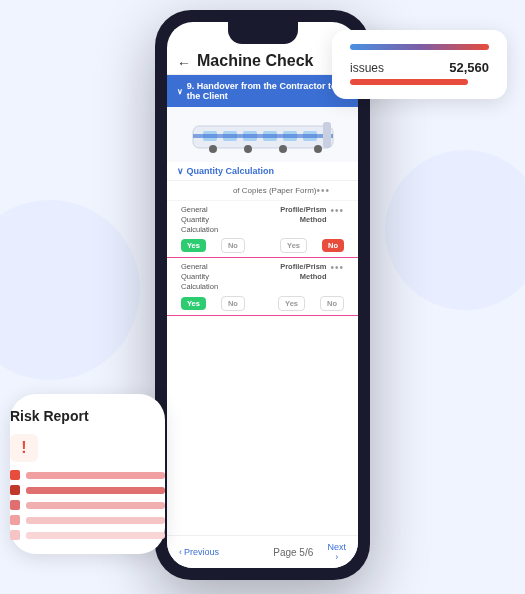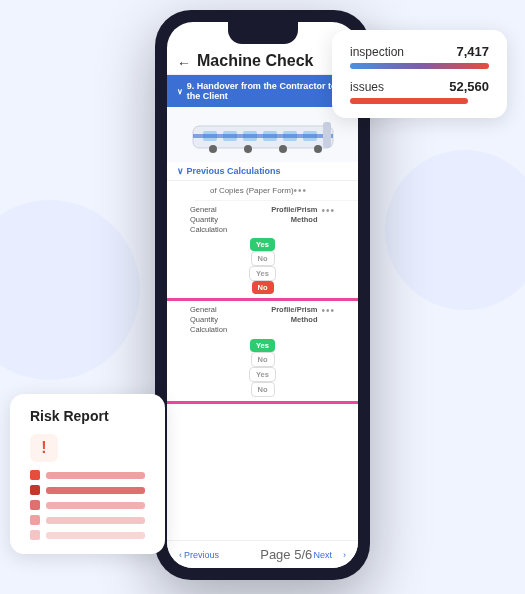--- a/index.html
+++ b/index.html
@@ -134,37 +134,36 @@
       padding: 4px 10px;
       font-size: 9px;
       color: #3b6fd4;
       font-weight: 600;
       border-bottom: 1px solid #f0f0f0;
     }
 
     .copies-row {
       display: flex;
       align-items: center;
-      justify-content: flex-start;
-      padding: 4px 15px;
+      justify-content: flex-end;
+      padding: 4px 28px;
       font-size: 8px;
       color: #666;
       border-bottom: 1px solid #f5f5f5;
-      margin-left: 28px;
     }
     .dots-menu {
       color: #999;
       font-size: 10px;
       letter-spacing: 1px;
     }
 
     
     .table-row {
-      border-bottom: 3px solid #ec4899;
-      padding: 4px 23px;
+      border-bottom: 1px solid #ec4899;
+      padding: 4px 14px;
     }
     .table-row-header {
       display: flex;
       justify-content: space-between;
       align-items: flex-start;
       margin-bottom: 4px;
     }
     .row-label {
       font-size: 7.5px;
       color: #555;
@@ -181,23 +180,22 @@
       line-height: 1.3;
     }
     .row-dots {
       color: #999;
       font-size: 10px;
       letter-spacing: 1px;
       margin-left: 4px;
     }
     .btn-group {
       display: flex;
-      gap: 0;
-      align-items: center;
-      flex-direction: column;
+      gap: 15px;
+      align-items: center;
     }
     .btn-yes {
       background: #2ecc71;
       color: #fff;
       border: none;
       border-radius: 4px;
       padding: 2px 6px;
       font-size: 7.5px;
       font-weight: 600;
       cursor: pointer;
@@ -249,31 +247,32 @@
     }
     .prev-btn {
       display: flex;
       align-items: center;
       color: #3b6fd4;
       font-size: 9px;
       font-weight: 500;
       gap: 2px;
     }
     .page-indicator {
-      font-size: 13px;
+      font-size: 10px;
       color: #666;
       margin-left: 40px;
     }
     .next-btn {
       display: flex;
       align-items: center;
       color: #3b6fd4;
       font-size: 9px;
       font-weight: 500;
-      gap: 11px;
+      gap: 0;
+      flex-direction: column;
     }
 
     
     .stats-card {
       position: absolute;
       top: 30px;
       right: 18px;
       background: #fff;
       border-radius: 14px;
       padding: 14px 18px;
@@ -313,22 +312,22 @@
       background: linear-gradient(to right, #e74c3c, #e74c3c);
       width: 85%;
     }
 
     
     .risk-card {
       position: absolute;
       bottom: 40px;
       left: 10px;
       background: #fff;
-      border-radius: 14px;
-      padding: 14px 20px;
+      border-radius: 26px;
+      padding: 14px 0;
       box-shadow: 0 4px 20px rgba(0,0,0,0.12);
       z-index: 5;
       width: 155px;
     }
     .risk-title {
       font-size: 14px;
       font-weight: 700;
       color: #222;
       margin-bottom: 10px;
     }
@@ -365,24 +364,20 @@
     }
   </style>
 </head>
 <body>
 
 <div class="bg-circle-left"></div>
 <div class="bg-circle-right"></div>
 
 <div class="stats-card">
   <div class="stat-item">
-    <div class="stat-header">
-      <span class="stat-label">inspection</span>
-      <span class="stat-value">7,417</span>
-    </div>
     <div class="stat-bar stat-bar-inspection"></div>
   </div>
   <div class="stat-item">
     <div class="stat-header">
       <span class="stat-label">issues</span>
       <span class="stat-value">52,560</span>
     </div>
     <div class="stat-bar stat-bar-issues"></div>
   </div>
 </div>
@@ -423,21 +418,21 @@
         <circle cx="60" cy="35" r="4" fill="#666"></circle>
         <circle cx="95" cy="35" r="4" fill="#666"></circle>
         <circle cx="130" cy="35" r="4" fill="#666"></circle>
 
         <rect x="135" y="8" width="8" height="26" rx="3" fill="#c8cfe0"></rect>
       </svg>
     </div>
 
     <div class="qty-header">
       <span style="margin-right:3px;">∨</span>
-      <span>Previous Calculations</span>
+      <span>Quantity Calculation</span>
     </div>
 
     <div class="copies-row">
       <span>of Copies (Paper Form)</span>
       <span class="dots-menu">•••</span>
     </div>
 
     <div class="table-row">
       <div class="table-row-header">
         <div>

